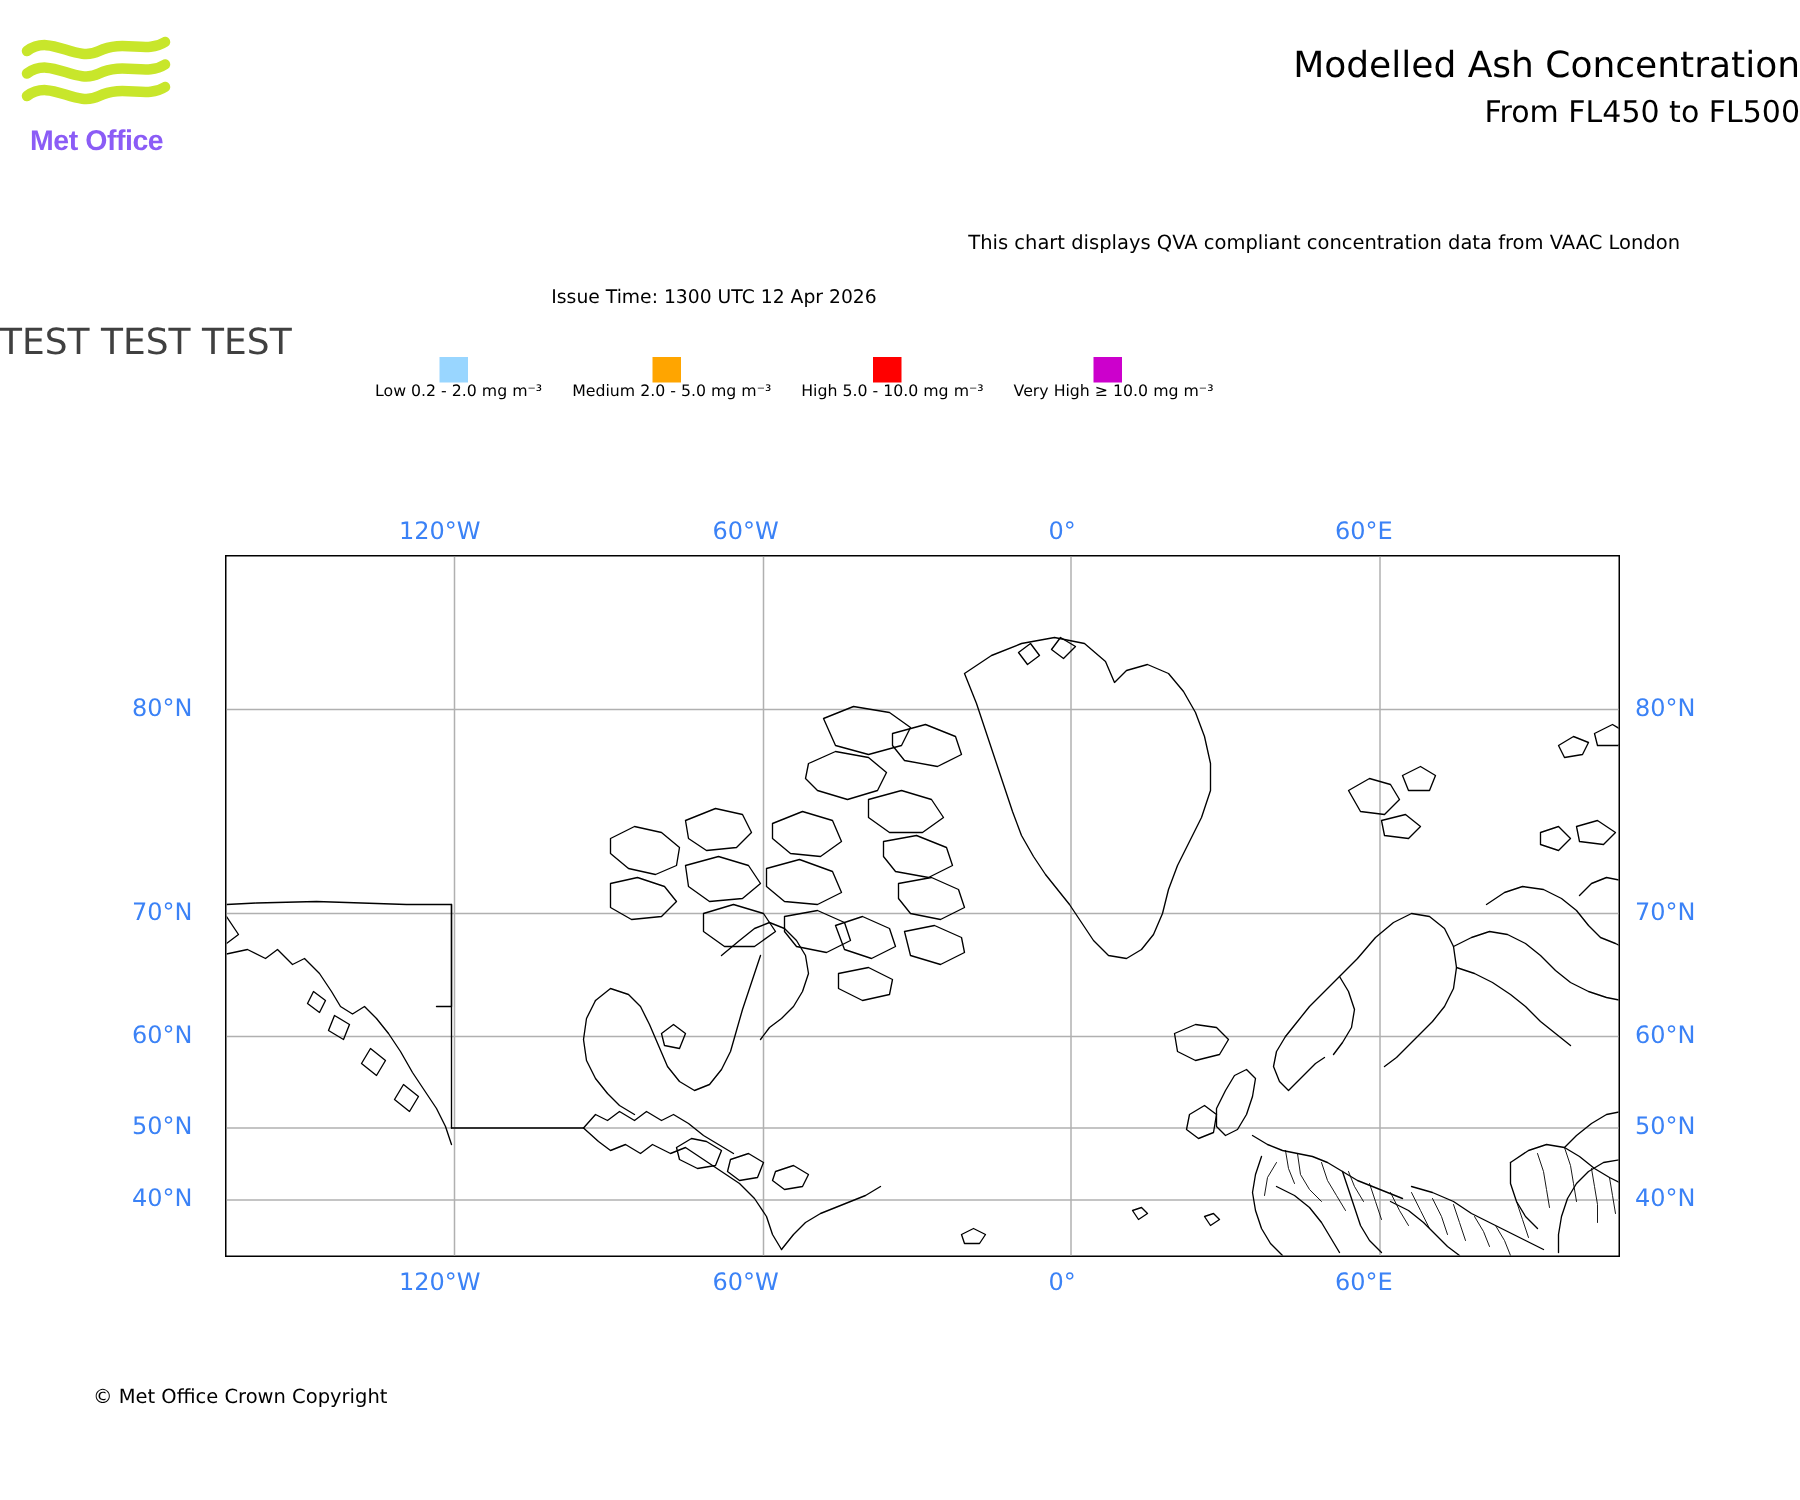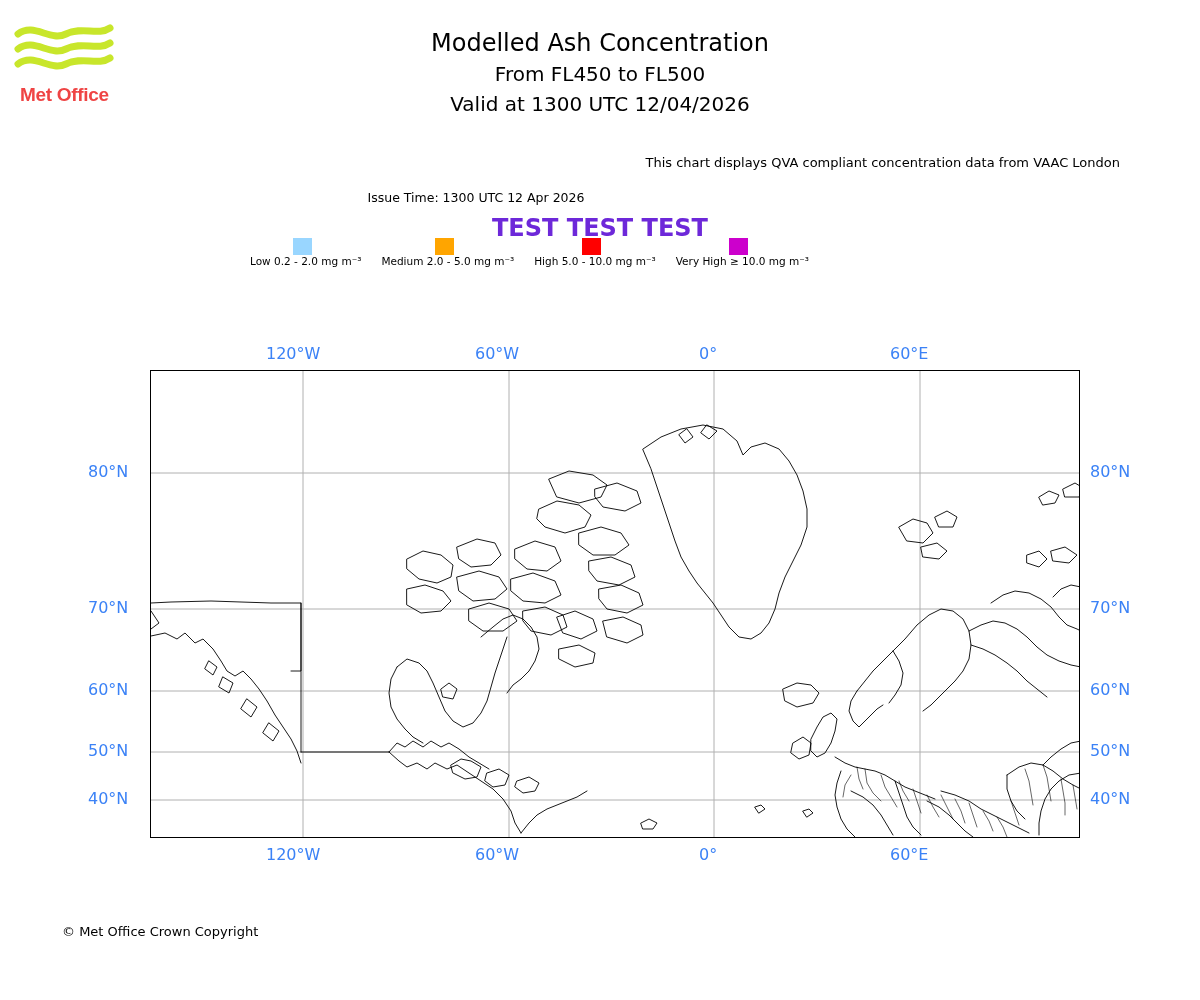--- a/index.html
+++ b/index.html
@@ -31,31 +31,31 @@
     width: 100px;
     height: 58px;
   }
   #logo .logo-text {
     position: absolute;
     left: 10px;
     top: 62px;
     font-size: 19px;
     font-weight: bold;
     letter-spacing: -0.3px;
-    color: #ef4444;
+    color: #8b5cf6;
     font-family: "Liberation Sans", sans-serif;
   }
 
   
   .title-block {
     position: absolute;
     left: 0;
     top: 28px;
     width: 1200px;
-    text-align: center;
+    text-align: right;
   }
   .title-main {
     font-size: 24px;
     line-height: 31px;
     font-family: "DejaVu Sans", sans-serif;
   }
   .title-sub {
     font-size: 20px;
     line-height: 30px;
   }
@@ -73,24 +73,22 @@
     top: 190px;
     width: 952px;
     text-align: center;
     font-size: 12.5px;
   }
   .test-banner {
     position: absolute;
     left: 0;
     top: 214px;
     width: 1200px;
-    text-align: center;
     font-size: 24px;
-    color: #6d28d9;
-    font-weight: bold;
+    color: #404040;
   }
 
   
   #legend {
     position: absolute;
     left: 250px;
     top: 242px;
     width: 740px;
     height: 20px;
     display: flex;
@@ -153,21 +151,20 @@
         <path d="M4,42 C20,30 36,50 52,42 C68,34 84,44 96,36"></path>
       </g>
     </svg>
   </div>
   <div class="logo-text">Met Office</div>
 </div>
 
 <div class="title-block">
   <div class="title-main">Modelled Ash Concentration</div>
   <div class="title-sub">From FL450 to FL500</div>
-  <div class="title-sub">Valid at 1300 UTC 12/04/2026</div>
 </div>
 
 <div class="note">This chart displays QVA compliant concentration data from VAAC London</div>
 <div class="issue">Issue Time: 1300 UTC 12 Apr 2026</div>
 <div class="test-banner">TEST TEST TEST</div>
 
 <div id="legend">
   <div class="legend-item">
     <span class="legend-swatch" style="background:#99d6ff"></span>
     <span class="legend-label">Low 0.2 - 2.0 mg m⁻³</span>

